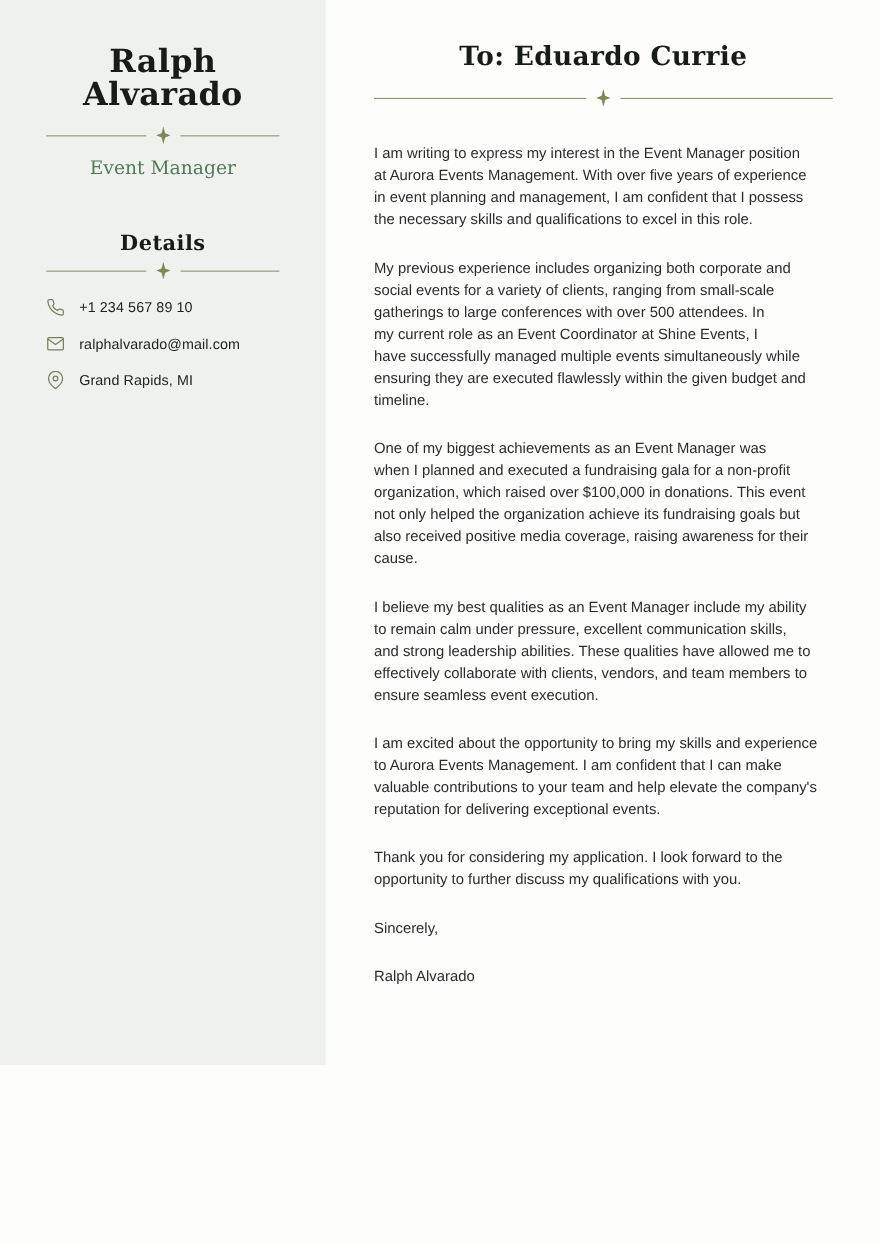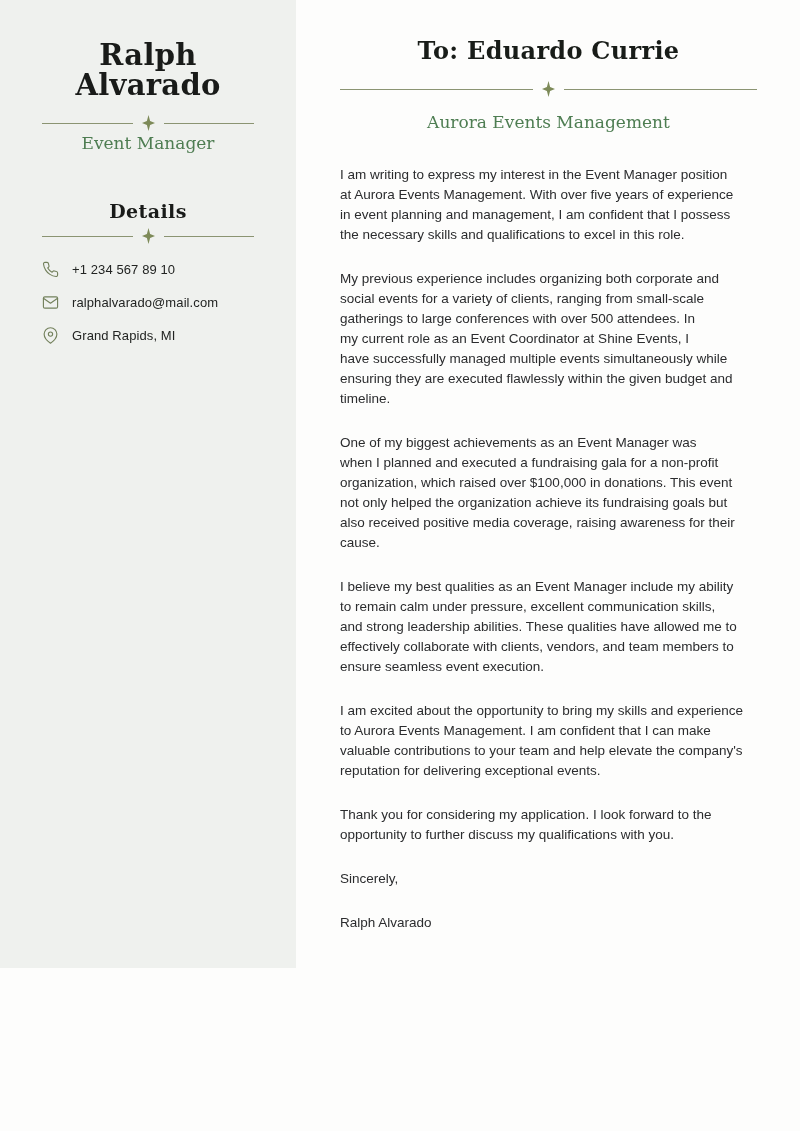--- a/index.html
+++ b/index.html
@@ -47,21 +47,21 @@
   }
   .divider .line {
     flex: 1;
     height: 1px;
     background: var(--divider-color, #8b9472);
   }
   .star-icon { display: block; }
   .star-icon path { fill: var(--star-color, #7d8a58); }
 
   .job-title {
-    margin-top: 2px;
+    margin-top: 12px;
     font-family: "DejaVu Serif", "Liberation Serif", serif;
     font-size: 17px;
     color: var(--accent-green, #4e7d52);
   }
 
   .details-heading {
     margin-top: 47px;
     font-family: "DejaVu Serif", "Liberation Serif", serif;
     font-weight: 700;
     font-size: 19px;
@@ -198,21 +198,20 @@
     <h1 class="recipient-title">To: Eduardo Currie</h1>
 
     <div class="divider header-divider">
       <span class="line"></span>
       <svg class="star-icon" width="13" height="16" viewBox="0 0 13 16">
         <path d="M6.5 0 L8.1 6.1 L13 8 L8.1 9.9 L6.5 16 L4.9 9.9 L0 8 L4.9 6.1 Z"></path>
       </svg>
       <span class="line"></span>
     </div>
 
-    <div class="company">Aurora Events Management</div>
 
     <div class="letter-body">
       <p>I am writing to express my interest in the Event Manager position
 at Aurora Events Management. With over five years of experience
 in event planning and management, I am confident that I possess
 the necessary skills and qualifications to excel in this role.</p>
       <p>My previous experience includes organizing both corporate and
 social events for a variety of clients, ranging from small-scale
 gatherings to large conferences with over 500 attendees. In
 my current role as an Event Coordinator at Shine Events, I

